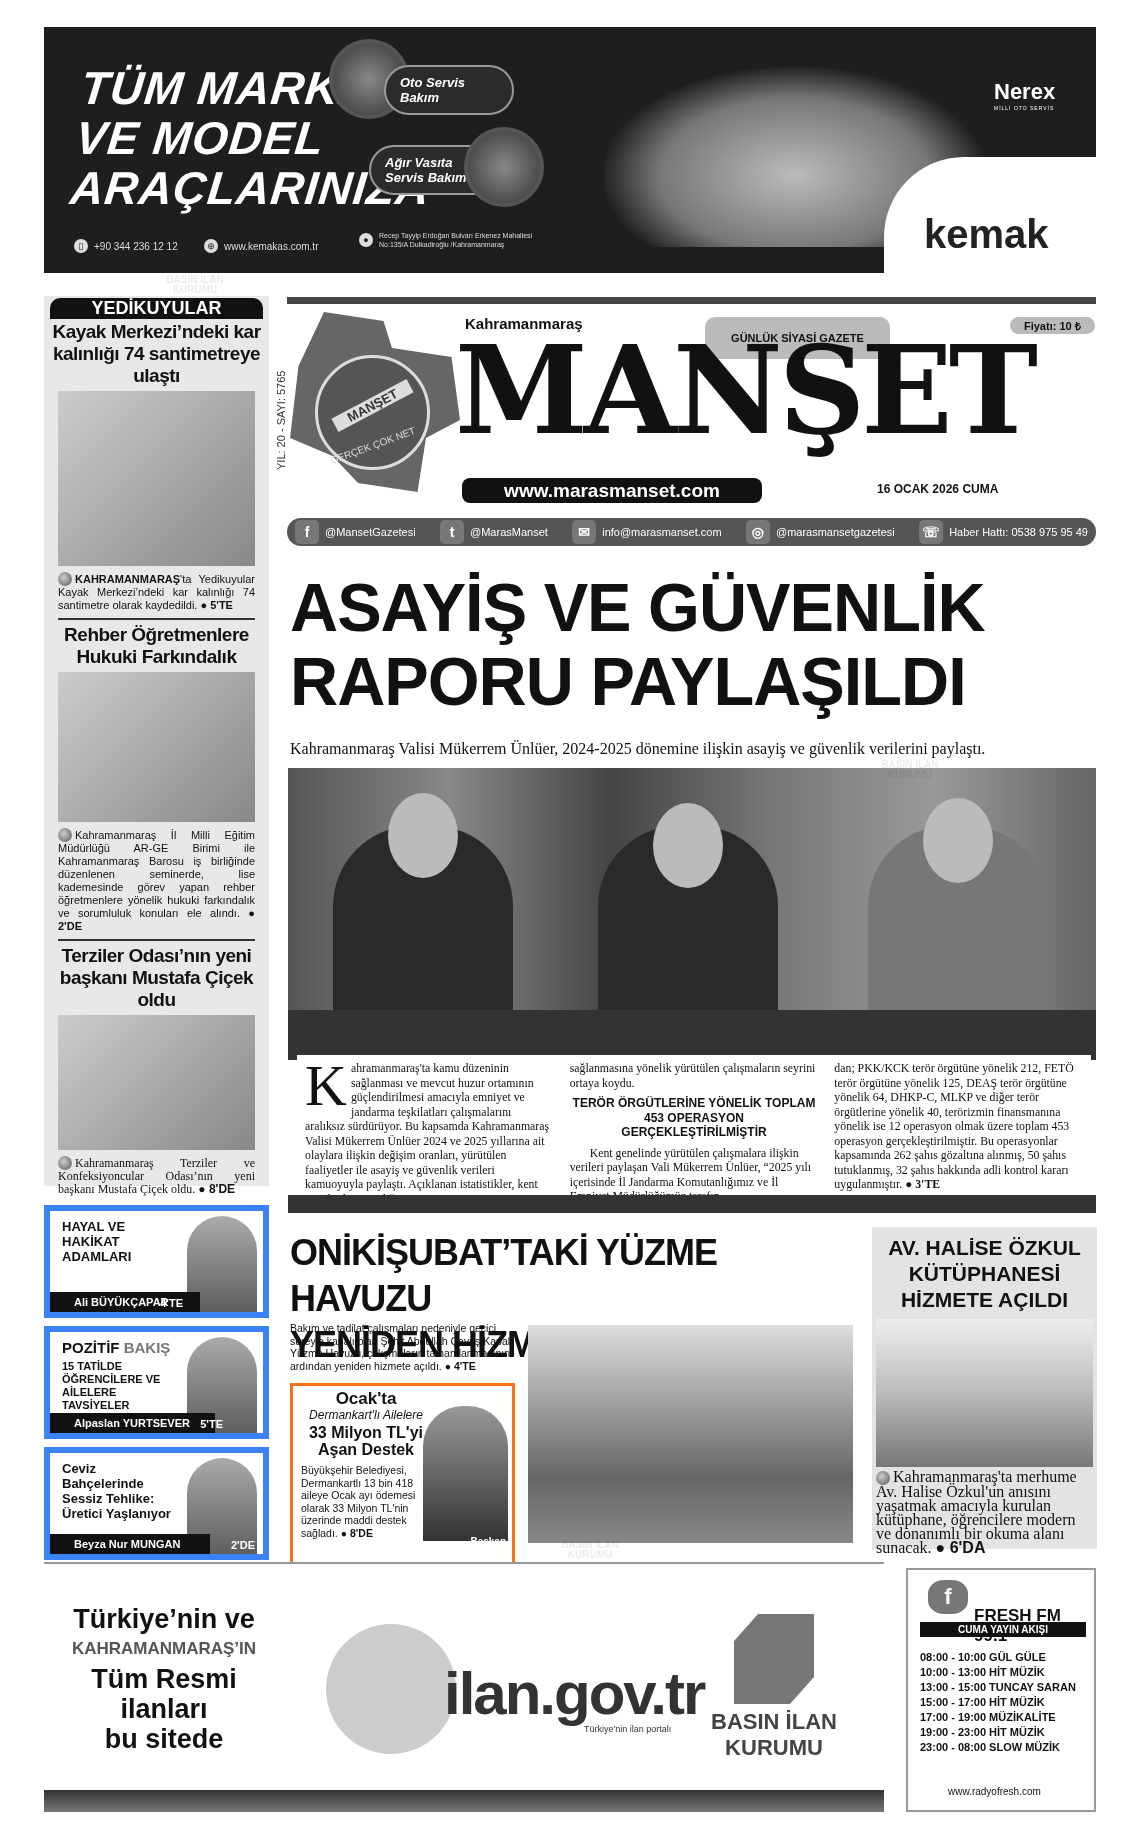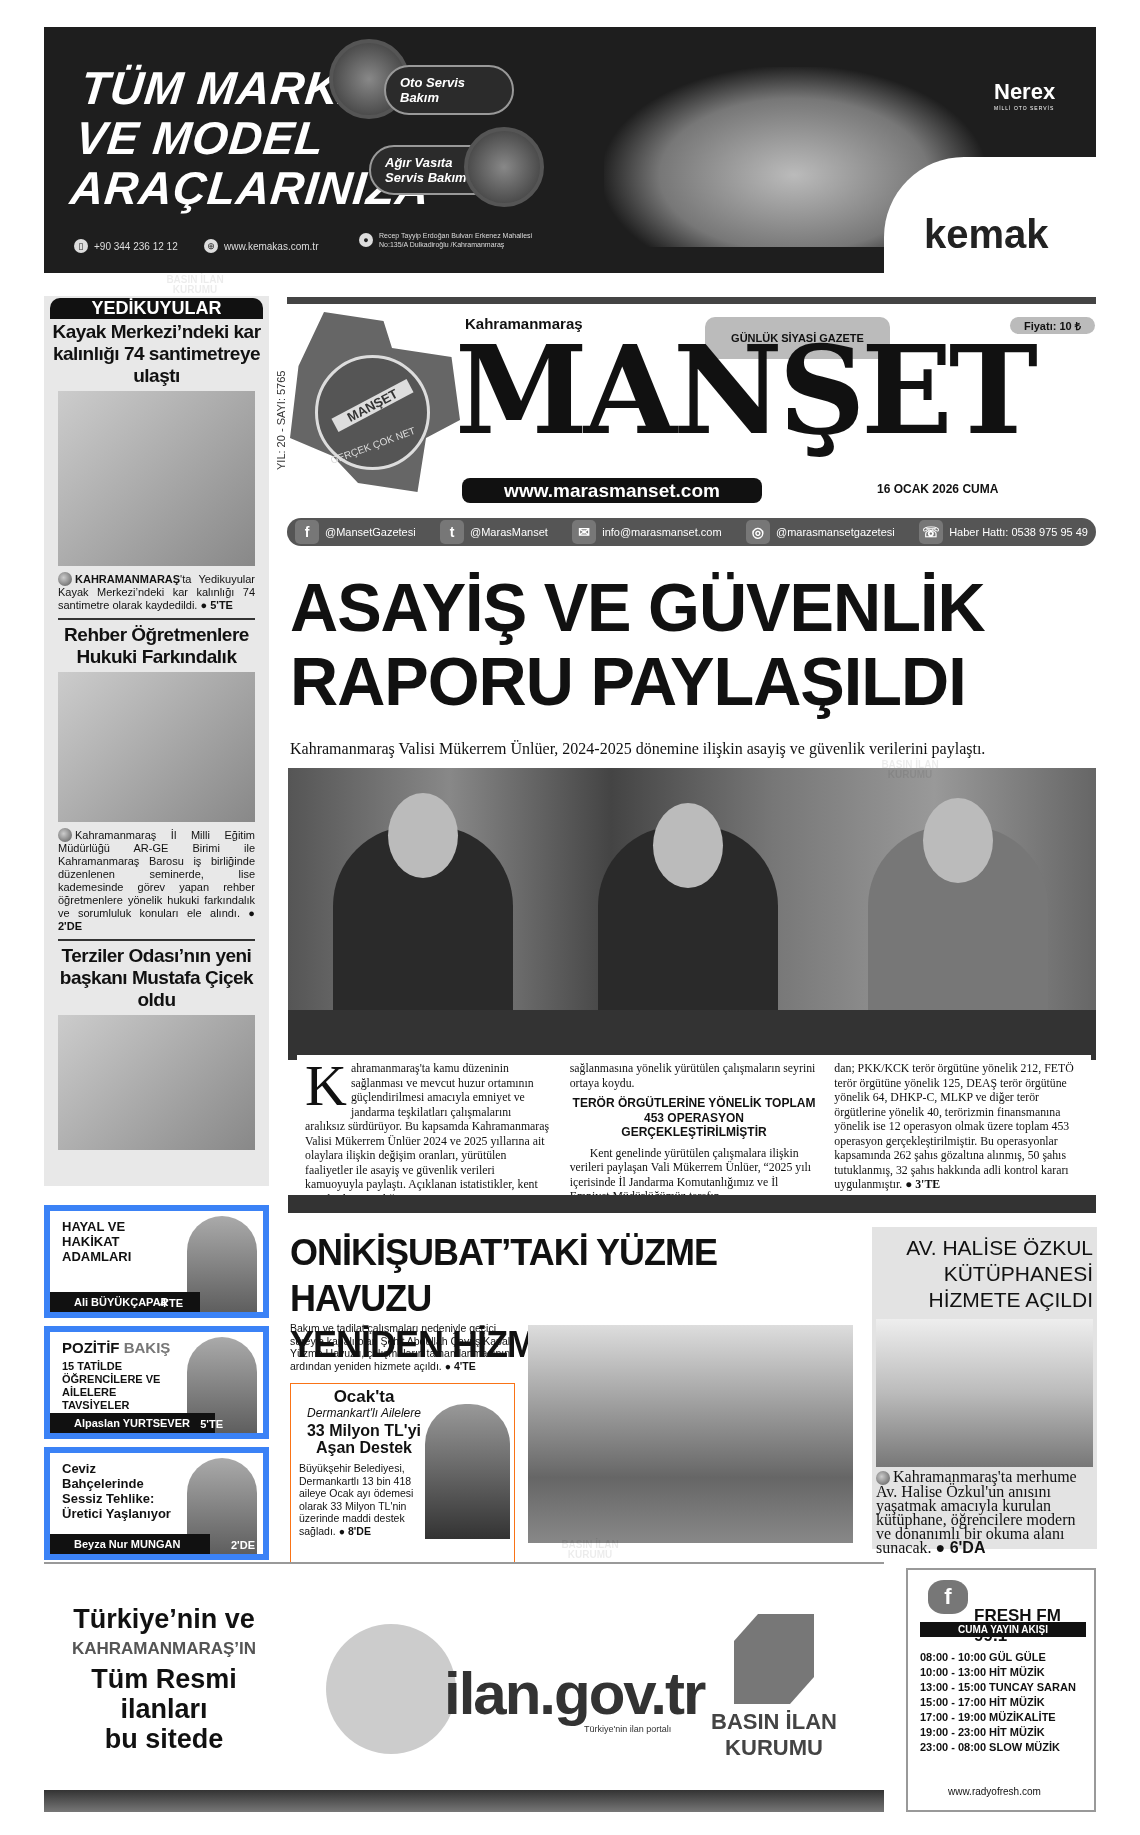--- a/index.html
+++ b/index.html
@@ -57,28 +57,28 @@
 
 .colbox{position:absolute;left:44px;width:225px;height:113px;border:6px solid #3b82f6;background:#fff;overflow:hidden}
 .colbox .title{position:absolute;left:12px;top:8px;font-weight:bold;font-size:13px;line-height:15px}
 .colbox .byline{position:absolute;left:0;bottom:0;background:#111;color:#fff;font-weight:bold;font-size:11px;padding:4px 24px;width:150px}
 .colbox .pic{position:absolute;right:6px;top:5px;width:70px;height:108px;background:linear-gradient(#aaa,#555);border-radius:35px 35px 0 0}
 .colbox .pg{position:absolute;right:8px;bottom:3px;color:#fff;font-weight:bold;font-size:11px}
 
 #pooltitle{left:290px;top:1230px;width:570px;font-weight:bold;font-size:36px;line-height:46px;letter-spacing:-1px}
 #pooltext{left:290px;top:1322px;width:232px;font-size:10.5px;line-height:12.6px}
 #poolphoto{left:528px;top:1325px;width:325px;height:218px;background:linear-gradient(180deg,#ddd,#999 40%,#666 70%,#888)}
-#dermbox{left:290px;top:1383px;width:225px;height:200px;border:1px solid #f97316;background:#fff}
+#dermbox{left:290px;top:1383px;width:225px;height:200px;border:3px solid #f97316;background:#fff}
 #dermbox .t{position:absolute;left:8px;top:4px;width:130px;text-align:center;line-height:17px}
 #dermbox .body{position:absolute;left:8px;top:78px;width:120px;font-size:10.5px;line-height:12.5px}
 #dermpic{position:absolute;right:4px;top:20px;width:85px;height:135px;background:linear-gradient(#999,#333);border-radius:40px 40px 0 0}
 #dermname{position:absolute;right:6px;bottom:8px;color:#fff;font-weight:bold;font-size:10px;text-align:right;line-height:12px}
 
 #libbox{left:872px;top:1227px;width:225px;height:322px;background:#e3e3e3}
-#libtitle{position:absolute;left:4px;top:8px;width:217px;text-align:right;font-weight:normal;font-size:21px;line-height:26px}
+#libtitle{position:absolute;left:4px;top:8px;width:217px;text-align:center;font-weight:bold;font-size:21px;line-height:26px}
 #libphoto{position:absolute;left:4px;top:92px;width:217px;height:148px;background:linear-gradient(180deg,#eee,#bbb 50%,#777)}
 #libcap{position:absolute;left:4px;top:243px;width:217px;font-family:"Liberation Serif",serif;font-size:16px;line-height:14px}
 
 #botad{left:44px;top:1562px;width:840px;height:250px;background:#fff;border-top:2px solid #999}
 #botad .left{position:absolute;left:20px;top:40px;width:200px;text-align:center;font-weight:bold;line-height:30px}
 #ilancirc{position:absolute;left:282px;top:60px;width:130px;height:130px;border-radius:50%;background:#ccc}
 #ilantxt{position:absolute;left:400px;top:95px;font-size:60px;font-weight:bold;color:#333;letter-spacing:-2px}
 #ilansub{position:absolute;left:540px;top:160px;font-size:9px;color:#333}
 #bik{position:absolute;left:690px;top:50px;width:80px;height:90px;background:#777;clip-path:polygon(30% 0,100% 0,100% 70%,70% 100%,0 100%,0 30%)}
 #biktxt{position:absolute;left:660px;top:145px;width:140px;text-align:center;font-weight:bold;font-size:22px;line-height:26px;color:#444}
@@ -199,20 +199,21 @@
   <div class="lhead">Kayak Merkezi’ndeki kar kalınlığı 74 santimetreye ulaştı</div>
   <div class="lphoto"></div>
   <div class="lcap"><span class="dot"></span><b>KAHRAMANMARAŞ</b><span>'ta  Yedikuyular Kayak Merkezi’ndeki kar kalınlığı 74 santimetre olarak kaydedildi.</span> <span class="ref">● <span>5'TE</span></span></div>
   <div class="sep"></div>
   <div class="lhead">Rehber Öğretmenlere Hukuki Farkındalık</div>
   <div class="lphoto" style="height:150px"></div>
   <div class="lcap"><span class="dot"></span><span>Kahramanmaraş İl Milli Eğitim Müdürlüğü AR-GE Birimi ile Kahramanmaraş Barosu iş birliğinde düzenlenen seminerde, lise kademesinde görev yapan rehber öğretmenlere yönelik hukuki farkındalık ve sorumluluk konuları ele alındı.</span> <span class="ref">● <span>2'DE</span></span></div>
   <div class="sep"></div>
   <div class="lhead">Terziler Odası’nın yeni başkanı Mustafa Çiçek oldu</div>
   <div class="lphoto" style="height:135px"></div>
+  <div class="lcap serif"><span class="dot"></span><span>Kahramanmaraş Terziler ve Konfeksiyoncular Odası’nın yeni başkanı Mustafa Çiçek oldu.</span> <span class="ref" style="font-family:'Liberation Sans',sans-serif">● <span>8'DE</span></span></div>
 </div>
 
 <div class="colbox" style="top:1205px">
   <div class="pic"></div>
   <div class="title" style="width:100px">HAYAL VE HAKİKAT ADAMLARI</div>
   <div class="byline">Ali BÜYÜKÇAPAR</div>
   <div class="pg" style="right:80px">4'TE</div>
 </div>
 <div class="colbox" style="top:1326px">
   <div class="pic"></div>

